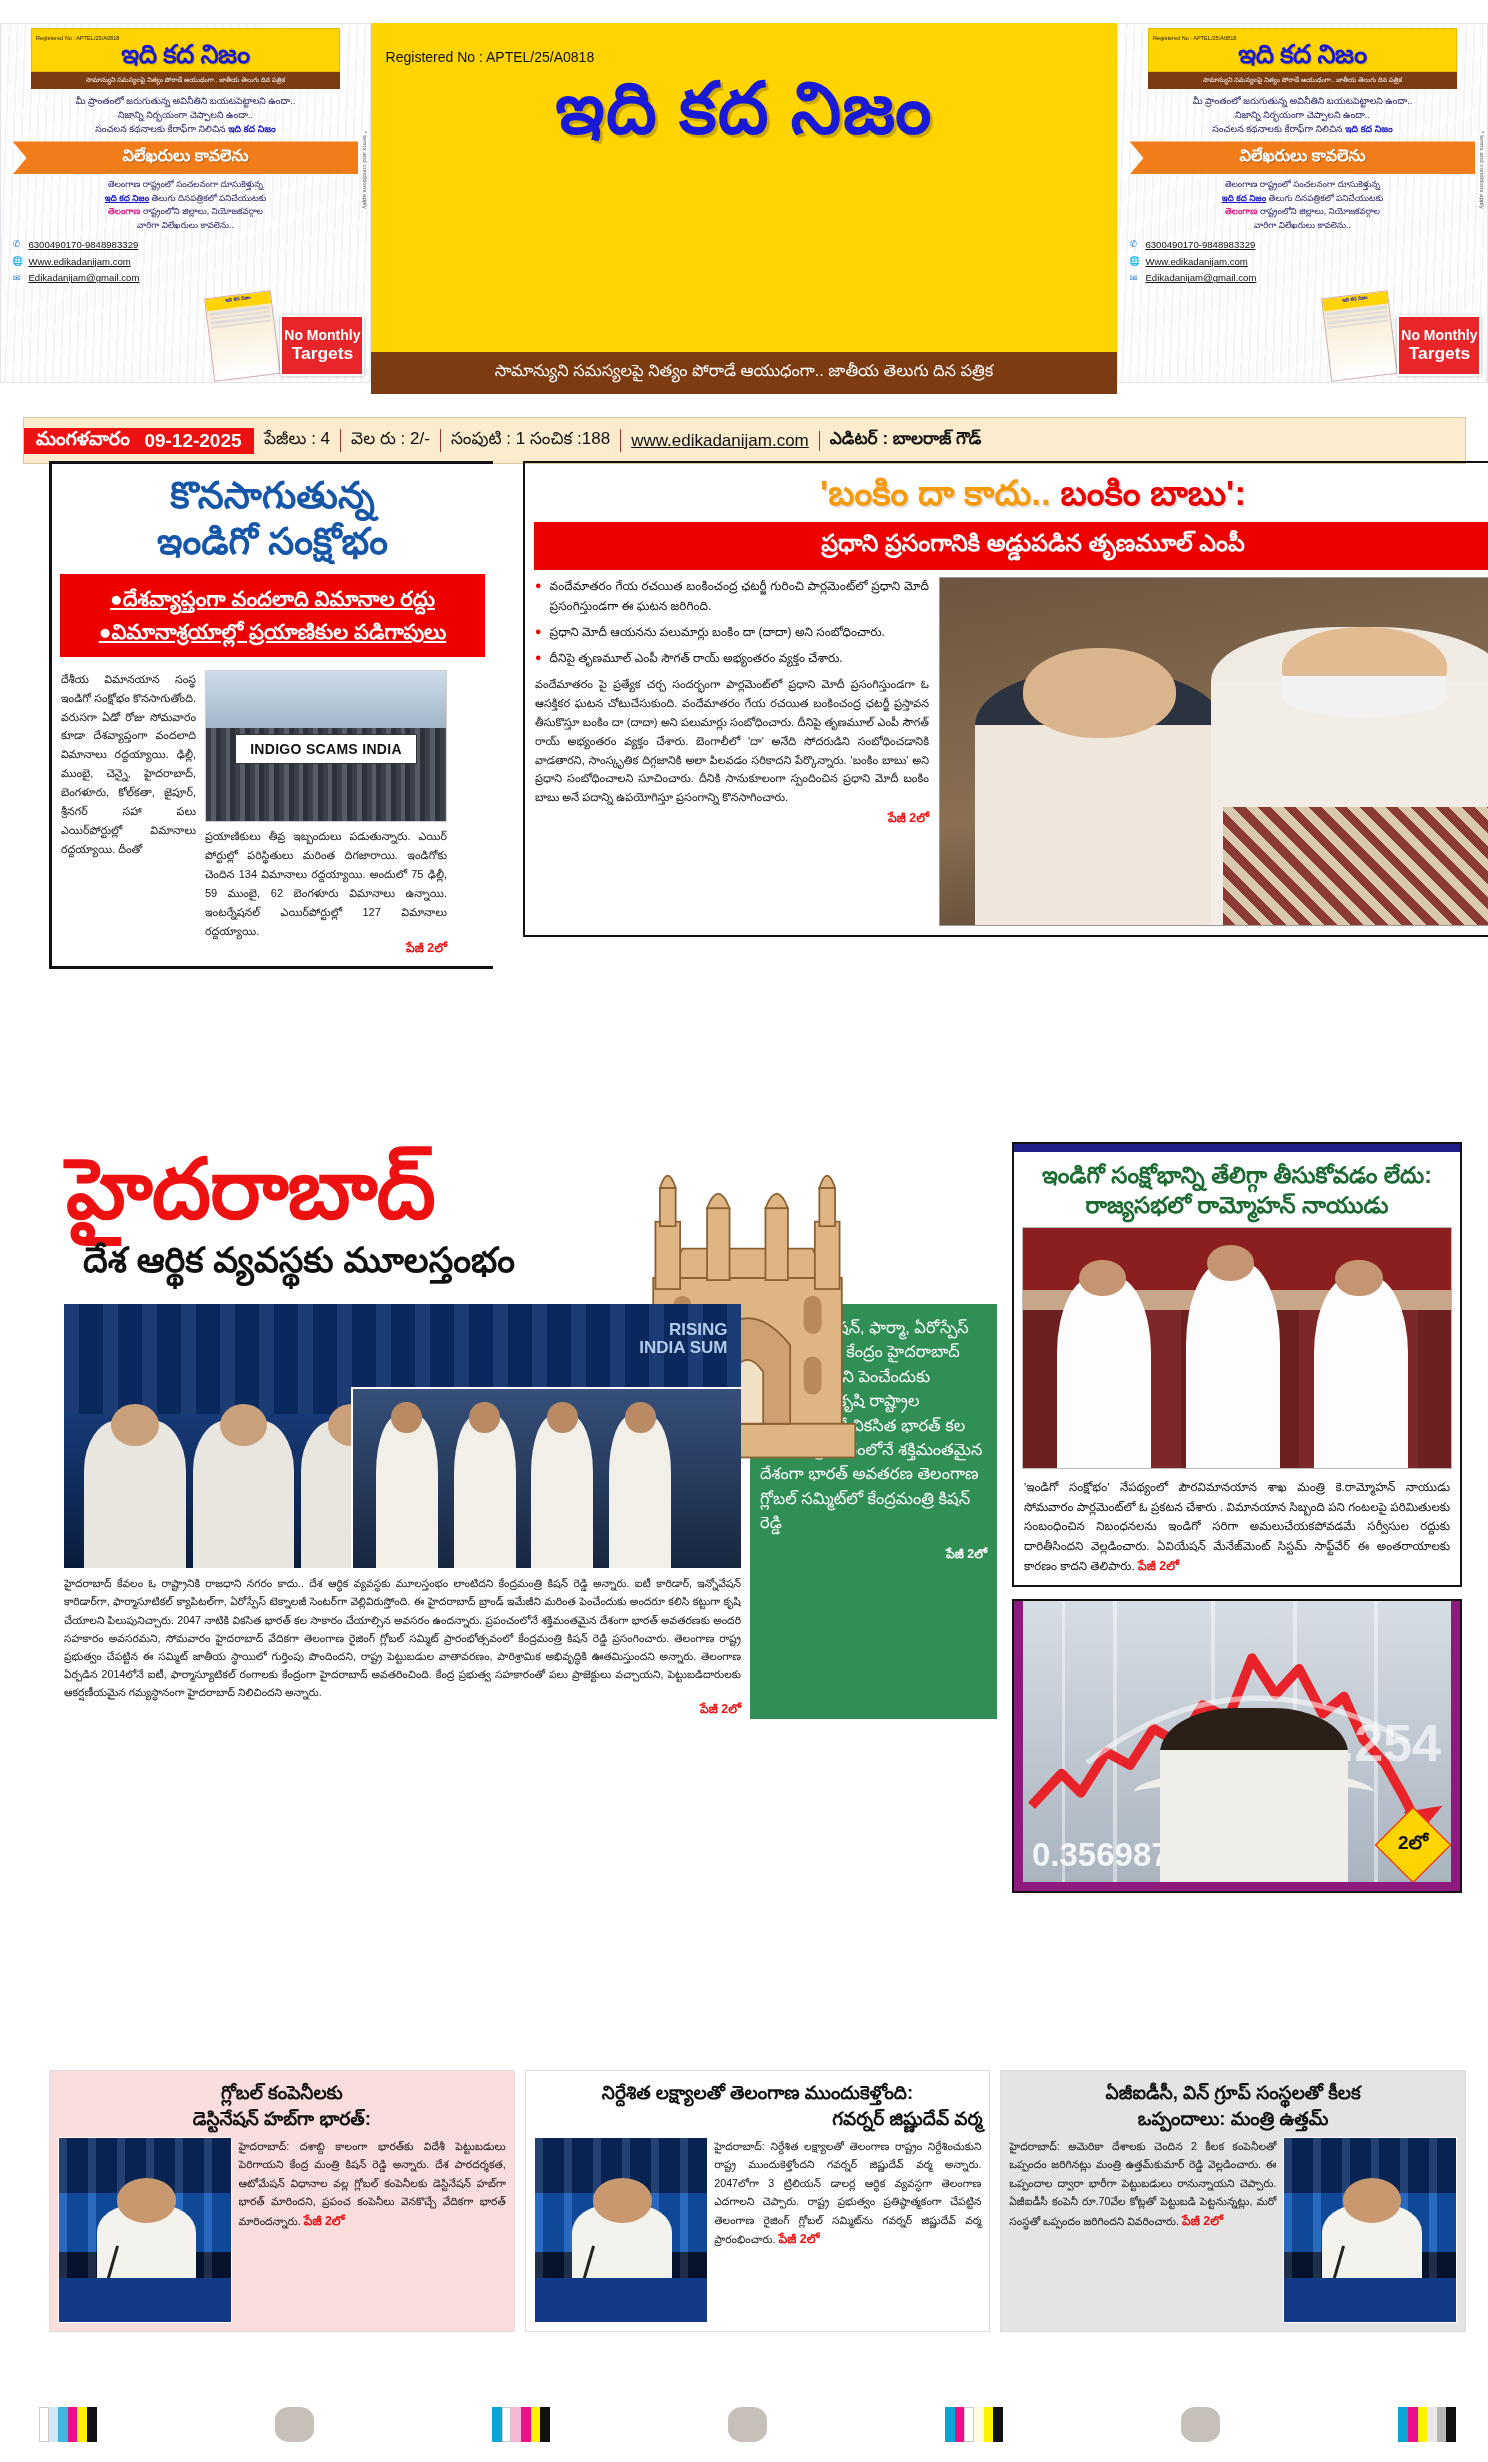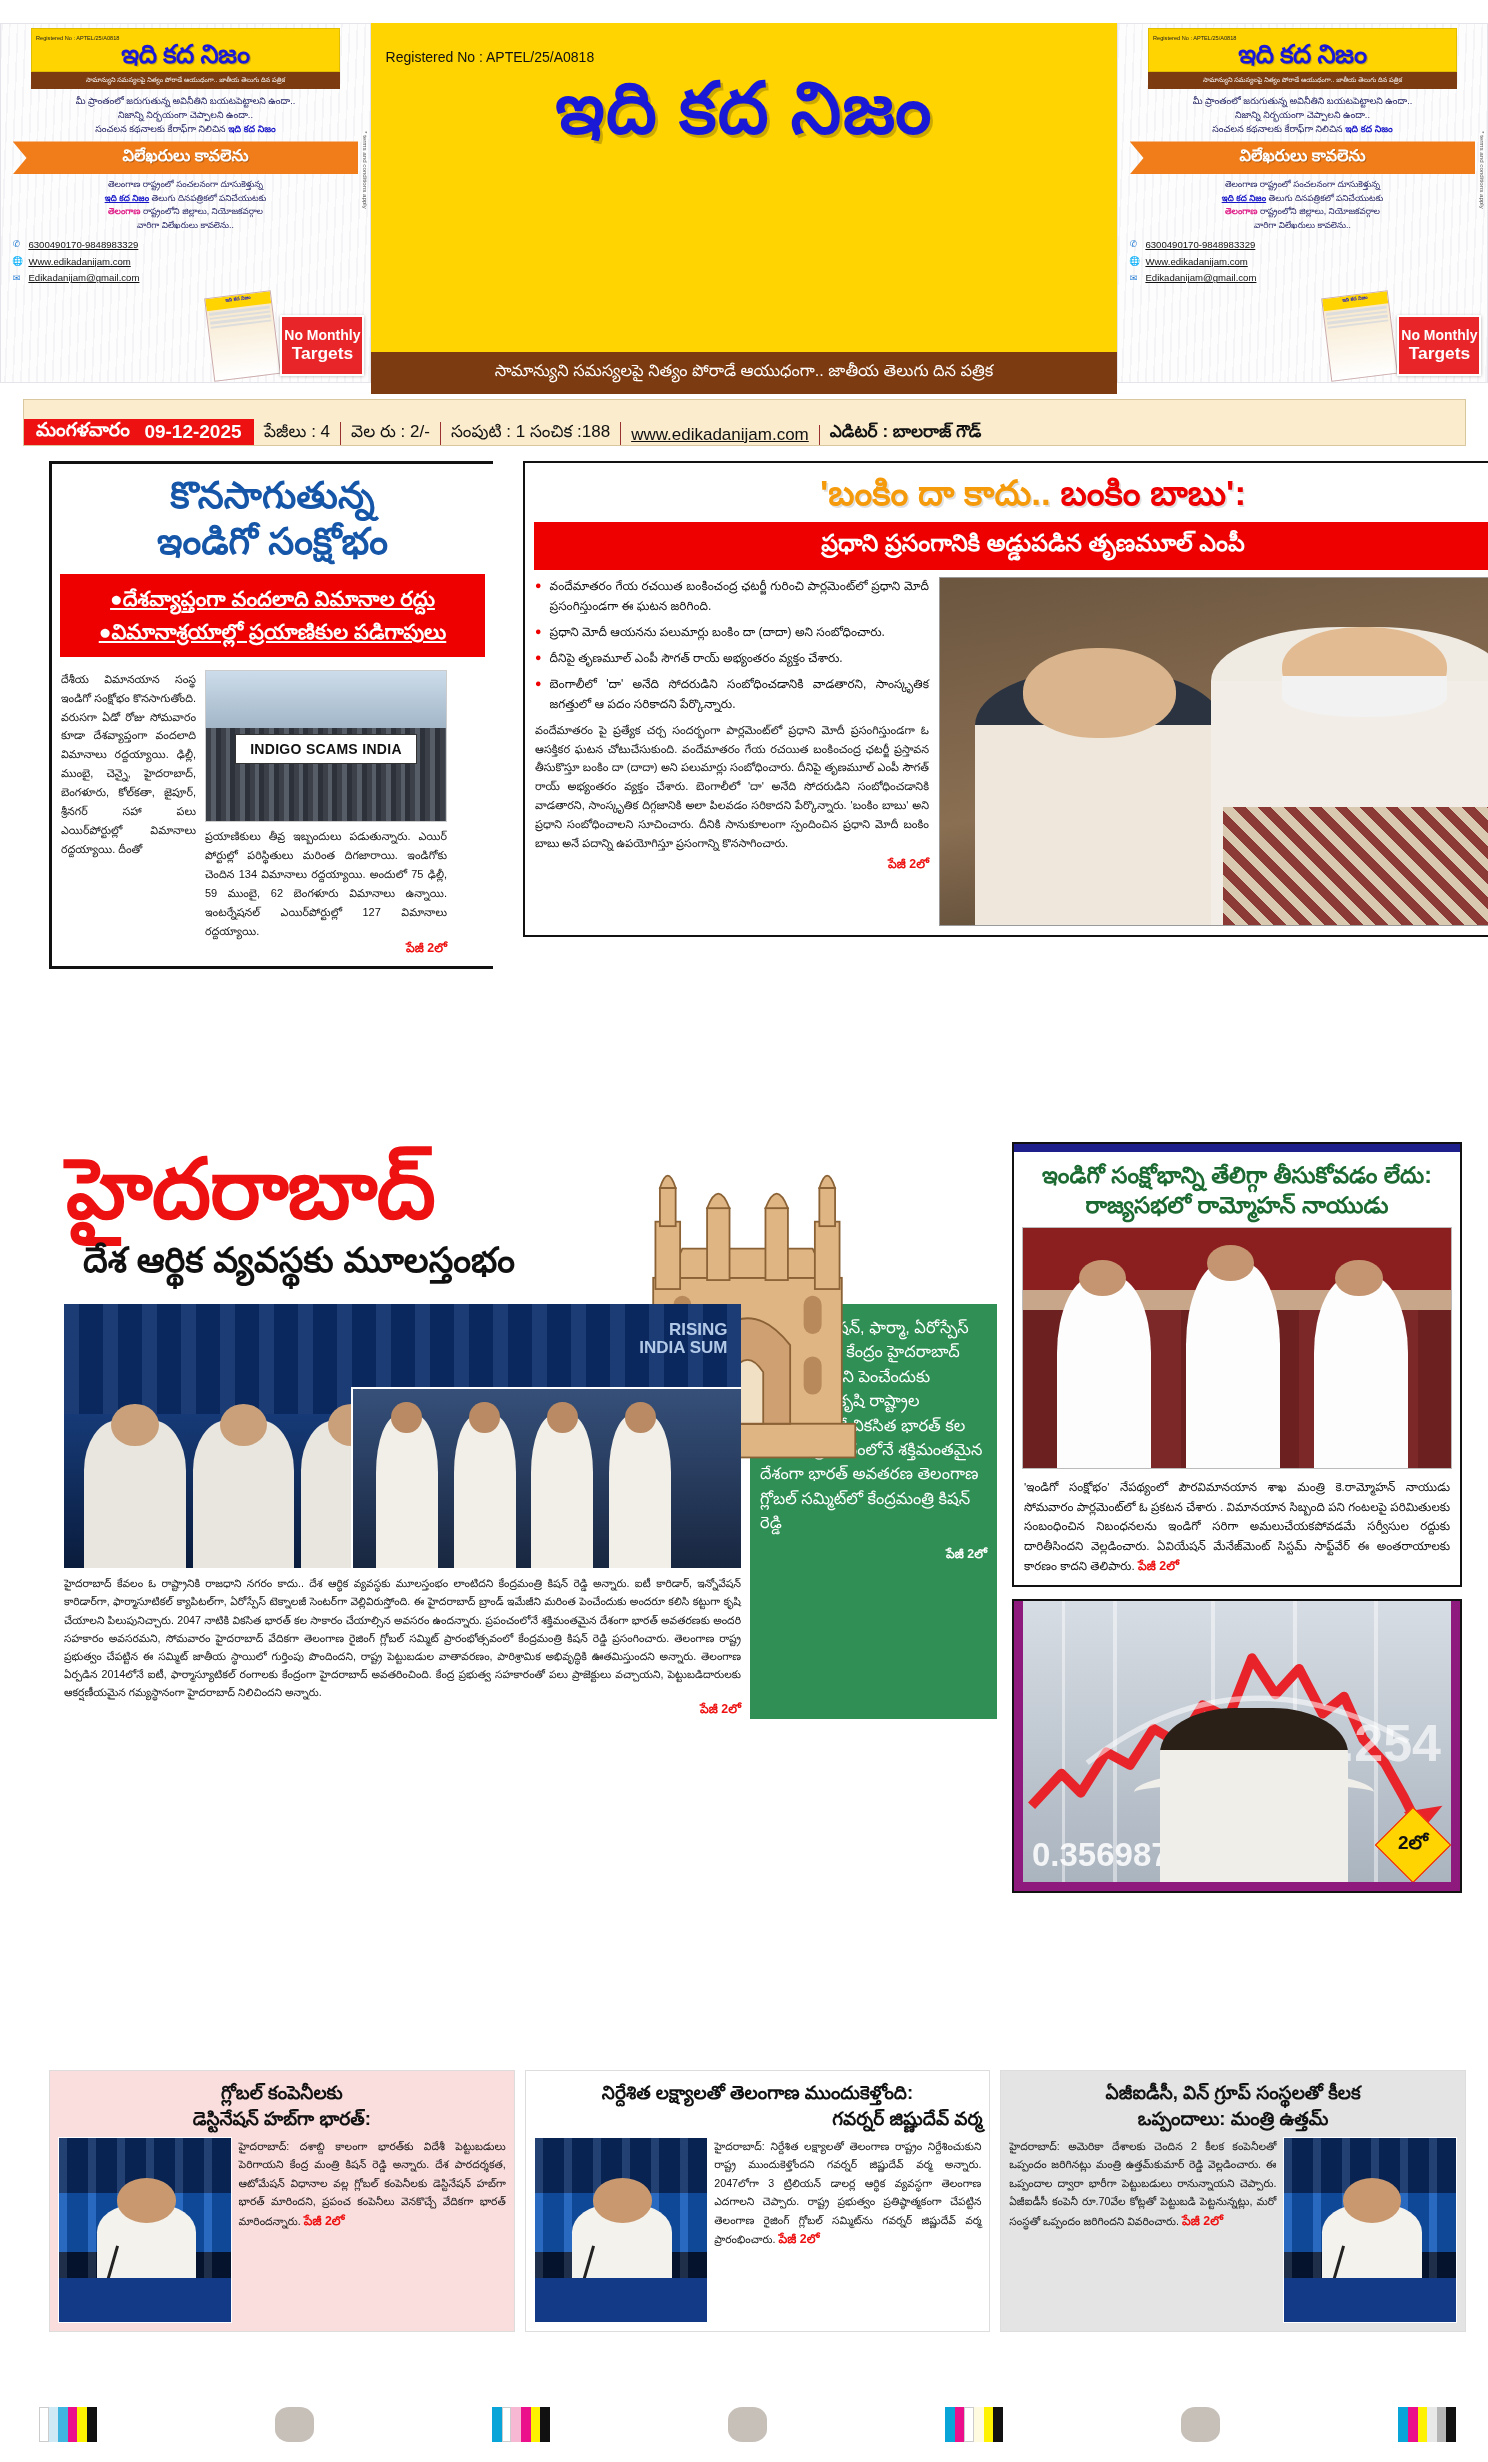--- a/index.html
+++ b/index.html
@@ -50,22 +50,22 @@
 
   .center-head { flex:1; background:#ffd400; position:relative; display:flex; flex-direction:column;
                  align-items:center; justify-content:flex-start; }
   .regno { position:absolute; left:14.6px; top:26px; font-size:14px; color:#111; }
   .paper-title { margin-top:49px; font-size:72px; font-weight:bold; color:#1a1ad6; letter-spacing:1.1px;
                  text-shadow:2.8px 2.8px 0 rgba(0,0,0,.2); line-height:1; }
   .center-tag { position:absolute; left:0; right:0; bottom:0; background:#7d3b12; color:#fff;
                 text-align:center; font-size:16.3px; padding:9px 0 10px; }
 
   
-  .infobar { position:absolute; left:22.5px; top:399px; width:1443px; height:47px; background:#fbeccd;
-             border:0.6px solid #d9c7a0; display:flex; align-items:flex-end; }
+  .infobar { position:absolute; left:22.5px; top:417px; width:1443px; height:47px; background:#fbeccd;
+             border:0.6px solid #d9c7a0; display:flex; align-items:center; }
   .ib-day { background:#ee1111; color:#fff; font-weight:bold; font-size:19px; display:flex; align-items:center;
             gap:14.6px; padding:0 12.4px; white-space:nowrap; }
   .ib-cell { display:flex; align-items:center; padding:0 10px; font-size:17px; color:#111; white-space:nowrap;
              border-right:1.1px solid #9a3030; }
   .ib-cell.nb { border-right:none; }
   .ib-url { text-decoration:underline; }
   .ib-ed { font-weight:bold; }
 
   
   .lead-left { position:absolute; left:49px; top:461px; width:444px; border-left:3.4px solid #111;
@@ -358,21 +358,20 @@
     <div class="lm-head">
       <span class="orange">'బంకిం దా కాదు..</span><span class="red"> బంకిం బాబు':</span>
     </div>
     <div class="lm-sub">ప్రధాని ప్రసంగానికి అడ్డుపడిన తృణమూల్ ఎంపీ</div>
     <div class="lm-row">
       <div class="lm-left">
         <ul class="lm-bullets">
           <li>వందేమాతరం గేయ రచయిత బంకించంద్ర ఛటర్జీ గురించి పార్లమెంట్‌లో ప్రధాని మోదీ ప్రసంగిస్తుండగా ఈ ఘటన జరిగింది.</li>
           <li>ప్రధాని మోదీ ఆయనను పలుమార్లు బంకిం దా (దాదా) అని సంబోధించారు.</li>
           <li>దీనిపై తృణమూల్ ఎంపీ సౌగత్ రాయ్ అభ్యంతరం వ్యక్తం చేశారు.</li>
-          <li>బెంగాలీలో 'దా' అనేది సోదరుడిని సంబోధించడానికి వాడతారని, సాంస్కృతిక జగత్తులో ఆ పదం సరికాదని పేర్కొన్నారు.</li>
         </ul>
         <div class="lm-para">వందేమాతరం పై ప్రత్యేక చర్చ సందర్భంగా పార్లమెంట్‌లో ప్రధాని మోదీ ప్రసంగిస్తుండగా ఓ ఆసక్తికర ఘటన చోటుచేసుకుంది. వందేమాతరం గేయ రచయిత బంకించంద్ర ఛటర్జీ ప్రస్తావన తీసుకొస్తూ బంకిం దా (దాదా) అని పలుమార్లు సంబోధించారు. దీనిపై తృణమూల్ ఎంపీ సౌగత్ రాయ్ అభ్యంతరం వ్యక్తం చేశారు. బెంగాలీలో 'దా' అనేది సోదరుడిని సంబోధించడానికి వాడతారని, సాంస్కృతిక దిగ్గజానికి అలా పిలవడం సరికాదని పేర్కొన్నారు. 'బంకిం బాబు' అని ప్రధాని సంబోధించాలని సూచించారు. దీనికి సానుకూలంగా స్పందించిన ప్రధాని మోదీ బంకిం బాబు అనే పదాన్ని ఉపయోగిస్తూ ప్రసంగాన్ని కొనసాగించారు.</div>
         <div style="text-align:right;margin-top:4.5px"><span class="pg2">పేజీ 2లో</span></div>
       </div>
       <div class="lm-photo">
         <div class="pm-wall"></div>
         <div class="pm-p1"></div>
         <div class="pm-p1h"></div>
         <div class="pm-p2"></div>
         <div class="pm-p2h"></div>

